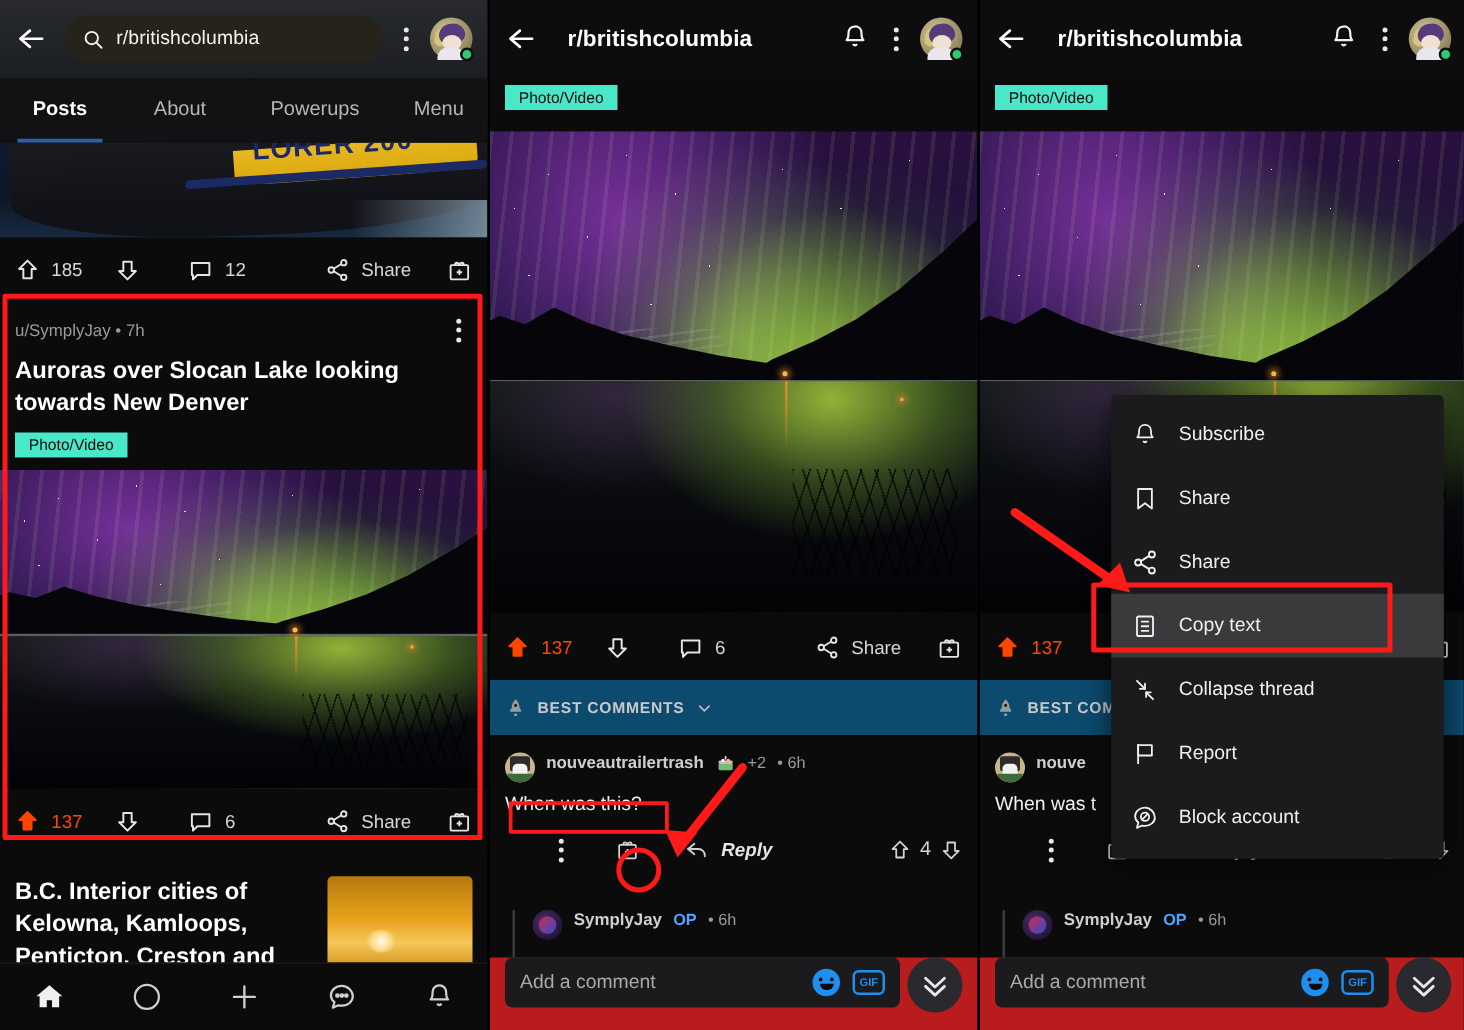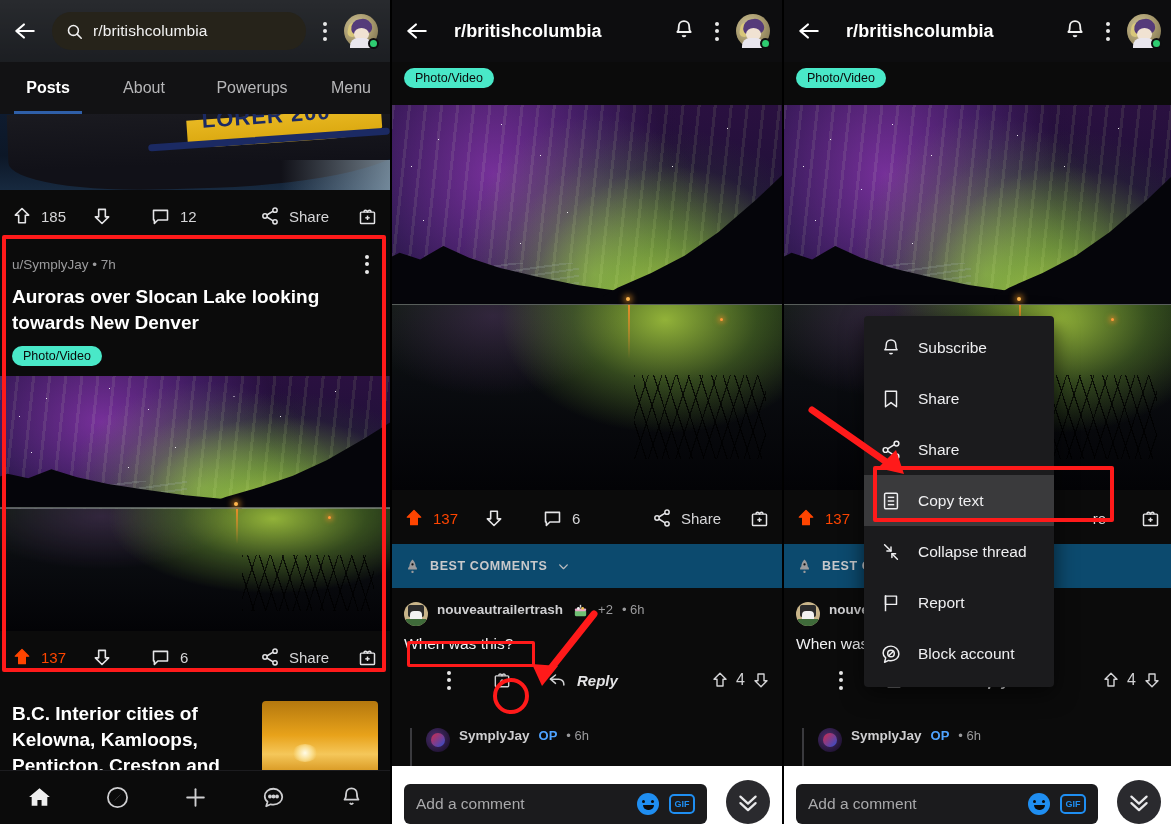--- a/index.html
+++ b/index.html
@@ -98,21 +98,21 @@
 
   .post {
     padding: 10px 12px 0 12px;
     background: #0b0b0b;
   }
   .post-meta { display:flex; align-items:center; justify-content:space-between; }
   .post-author { color:#9b9b9d; font-size: 13.5px; }
   .post-title { color:#fff; font-size: 19px; font-weight: bold; line-height: 26px; margin-top: 8px; }
   .flair {
     display:inline-block; margin-top: 10px; background:#49e8c8; color:#0a0a0a;
-    border-radius: 10px; padding: 3px 11px; font-size: 12.5px; font-weight: 500;
+    border-radius: 0; padding: 3px 11px; font-size: 12.5px; font-weight: 500;
   }
   .post-row { display:flex; gap:12px; align-items:flex-start;}
   .post-row .ptxt { flex: 1 1 auto; }
 
   
   .aurora { position: relative; overflow: hidden; background: #000; }
   .aurora .sky {
     position:absolute; inset:0;
     background:
       radial-gradient(ellipse 60% 70% at 72% 62%, rgba(198,236,78,0.95) 0%, rgba(150,210,60,0.55) 36%, rgba(60,120,40,0.10) 66%, rgba(0,0,0,0) 80%),
@@ -176,40 +176,40 @@
   .cmt-av .m3 { position:absolute; left:2px; bottom:0; width:20px; height:7px; background:#3f6b3a;}
   .cmt-av .r1 { position:absolute; left:5px; top:5px; width:14px; height:14px; border-radius:50%; background:linear-gradient(135deg,#d02b4a,#2b4fd0);}
   .cmt-name { color:#cfcfd1; font-size: 13.5px; font-weight: bold; }
   .cmt-op { color:#4fa3ff; font-size: 13px; font-weight: bold; }
   .cmt-meta { color:#9b9b9d; font-size: 13px;}
   .cmt-body { color:#f0f0f2; font-size: 15.5px; margin: 9px 0 0 0; }
   .cmt-actions { display:flex; align-items:center; gap: 0; height: 46px; color:#d2d2d4; padding-left: 34px;}
   .cmt-actions .reply-lbl { font-size:15px; font-weight:bold; color:#e4e4e6;font-style:italic; }
 
   
-  .composer { position:absolute; left:0; right:0; bottom:0; height: 58px; display:flex; align-items:flex-end;
-              padding: 0 12px; gap: 19px; background:#ffffff; z-index:50;}
+  .composer { position:absolute; left:0; right:0; bottom:0; height: 58px; display:flex; align-items:flex-start;
+              padding: 0 12px; gap: 6px; background:#b91c1c; z-index:50;}
   .cbox { flex:1 1 auto; height: 40px; border-radius: 6px; background:#1b1b1d; display:flex; align-items:center;
           padding: 0 12px; gap: 10px; }
   .cbox .ph { flex: 1 1 auto; color:#a9a9ab; font-size: 15.5px; }
   .emoji-btn { width: 22px; height: 22px; border-radius:50%; background:#1f8ef1; position:relative; flex:0 0 auto;}
   .emoji-btn::before { content:""; position:absolute; left:5px; top:7px; width:3px; height:3px; border-radius:50%; background:#0b0b0b; box-shadow: 9px 0 0 #0b0b0b;}
   .emoji-btn::after { content:""; position:absolute; left:5.5px; top:12px; width:11px; height:5px; border-radius:0 0 7px 7px; background:#0b0b0b;}
   .gif-btn { width: 26px; height: 20px; border:2px solid #1f8ef1; border-radius:5px; color:#1f8ef1;
              font-size: 9px; font-weight:bold; display:flex; align-items:center; justify-content:center; flex:0 0 auto;}
   .jump-btn { width: 44px; height: 44px; border-radius:50%; background:#2a2a2e; display:flex; align-items:center;
               justify-content:center; flex:0 0 auto;}
 
   
   .botnav { position:absolute; left:0; right:0; bottom:0; height: 54px; background:#0b0b0b;
             display:flex; align-items:center; justify-content:space-around; border-top:1px solid #1c1c1f; z-index:50;}
 
   
   .ctxmenu {
-    position:absolute; left: 80px; top: 316px; width: 190px;
+    position:absolute; left: 105px; top: 316px; width: 266px;
     background: #1b1b1d; border-radius: 4px; z-index: 55; padding: 6px 0 8px 0;
     box-shadow: 0 6px 22px rgba(0,0,0,.6);
   }
   .ctxitem { display:flex; align-items:center; gap: 16px; height: 51px; padding: 0 16px; color:#efeff1; font-size: 15.5px; }
   .ctxitem.sel { background: #3a3a3c; }
   .ic { width:22px; height:22px; flex:0 0 auto; }
   .thumb { width: 116px; height: 76px; border-radius: 4px; overflow:hidden; position:relative; flex:0 0 auto;
            background: linear-gradient(180deg,#b4780e 0%, #e8a21a 45%, #f5c75a 70%, #d08b12 100%); }
   .thumb .sun { position:absolute; left:26%; top:56%; width:26px; height:18px; border-radius:50%;
                 background: radial-gradient(circle, #fffbe6 0%, rgba(255,240,180,.6) 45%, rgba(255,210,90,0) 75%);}

